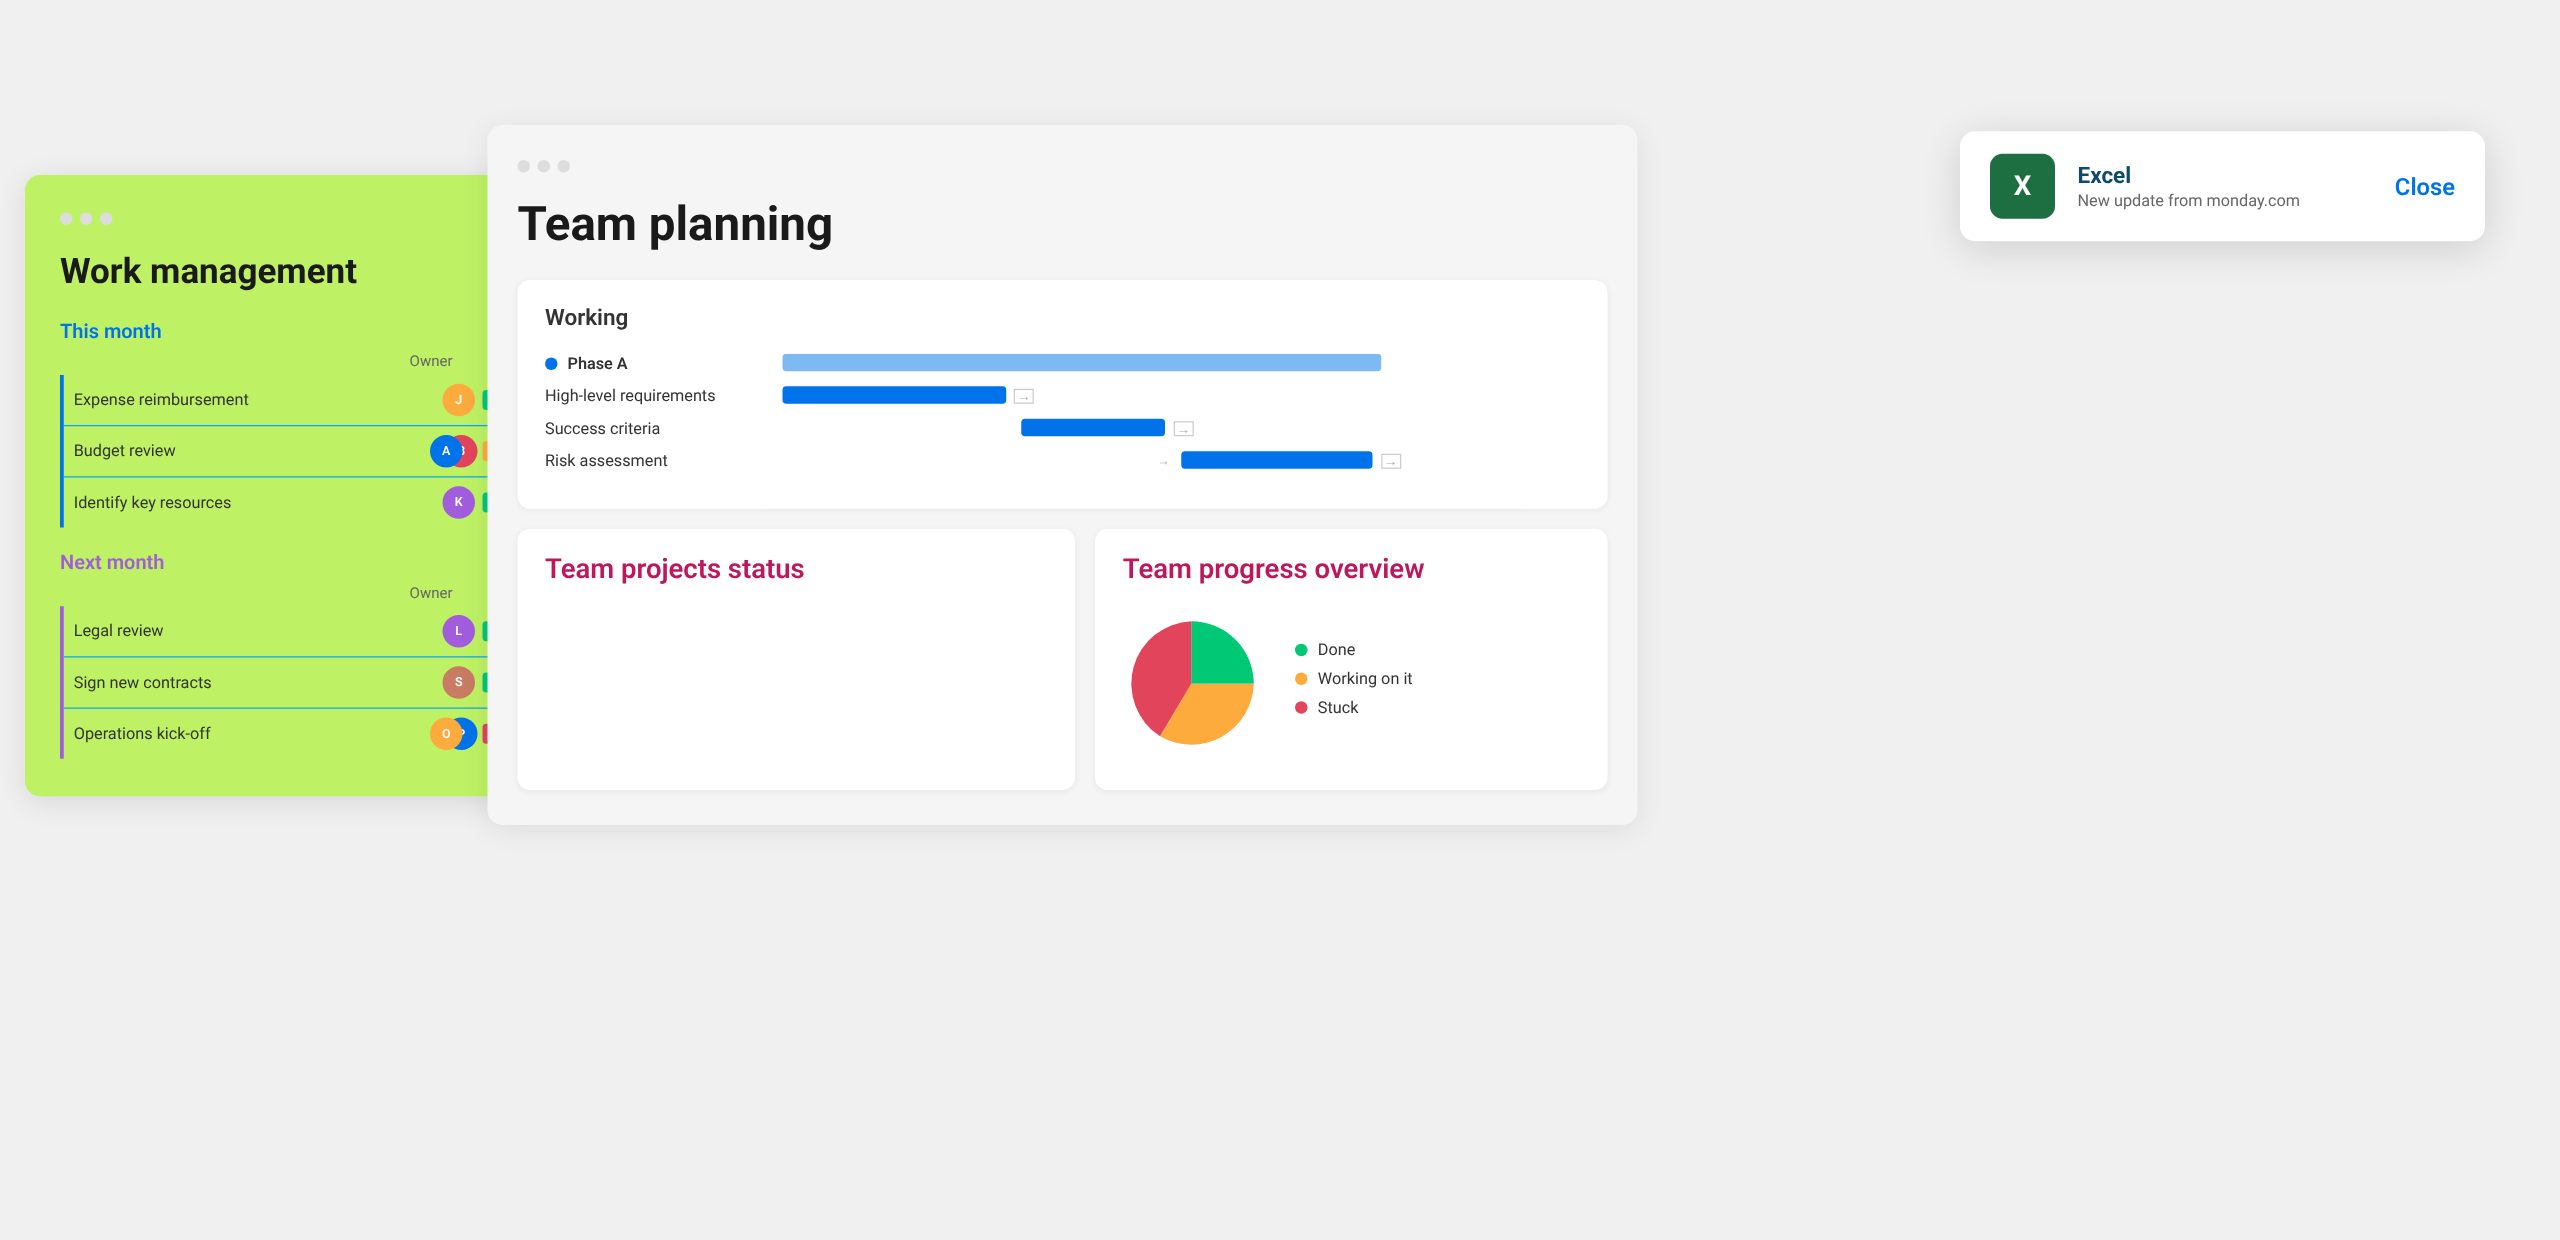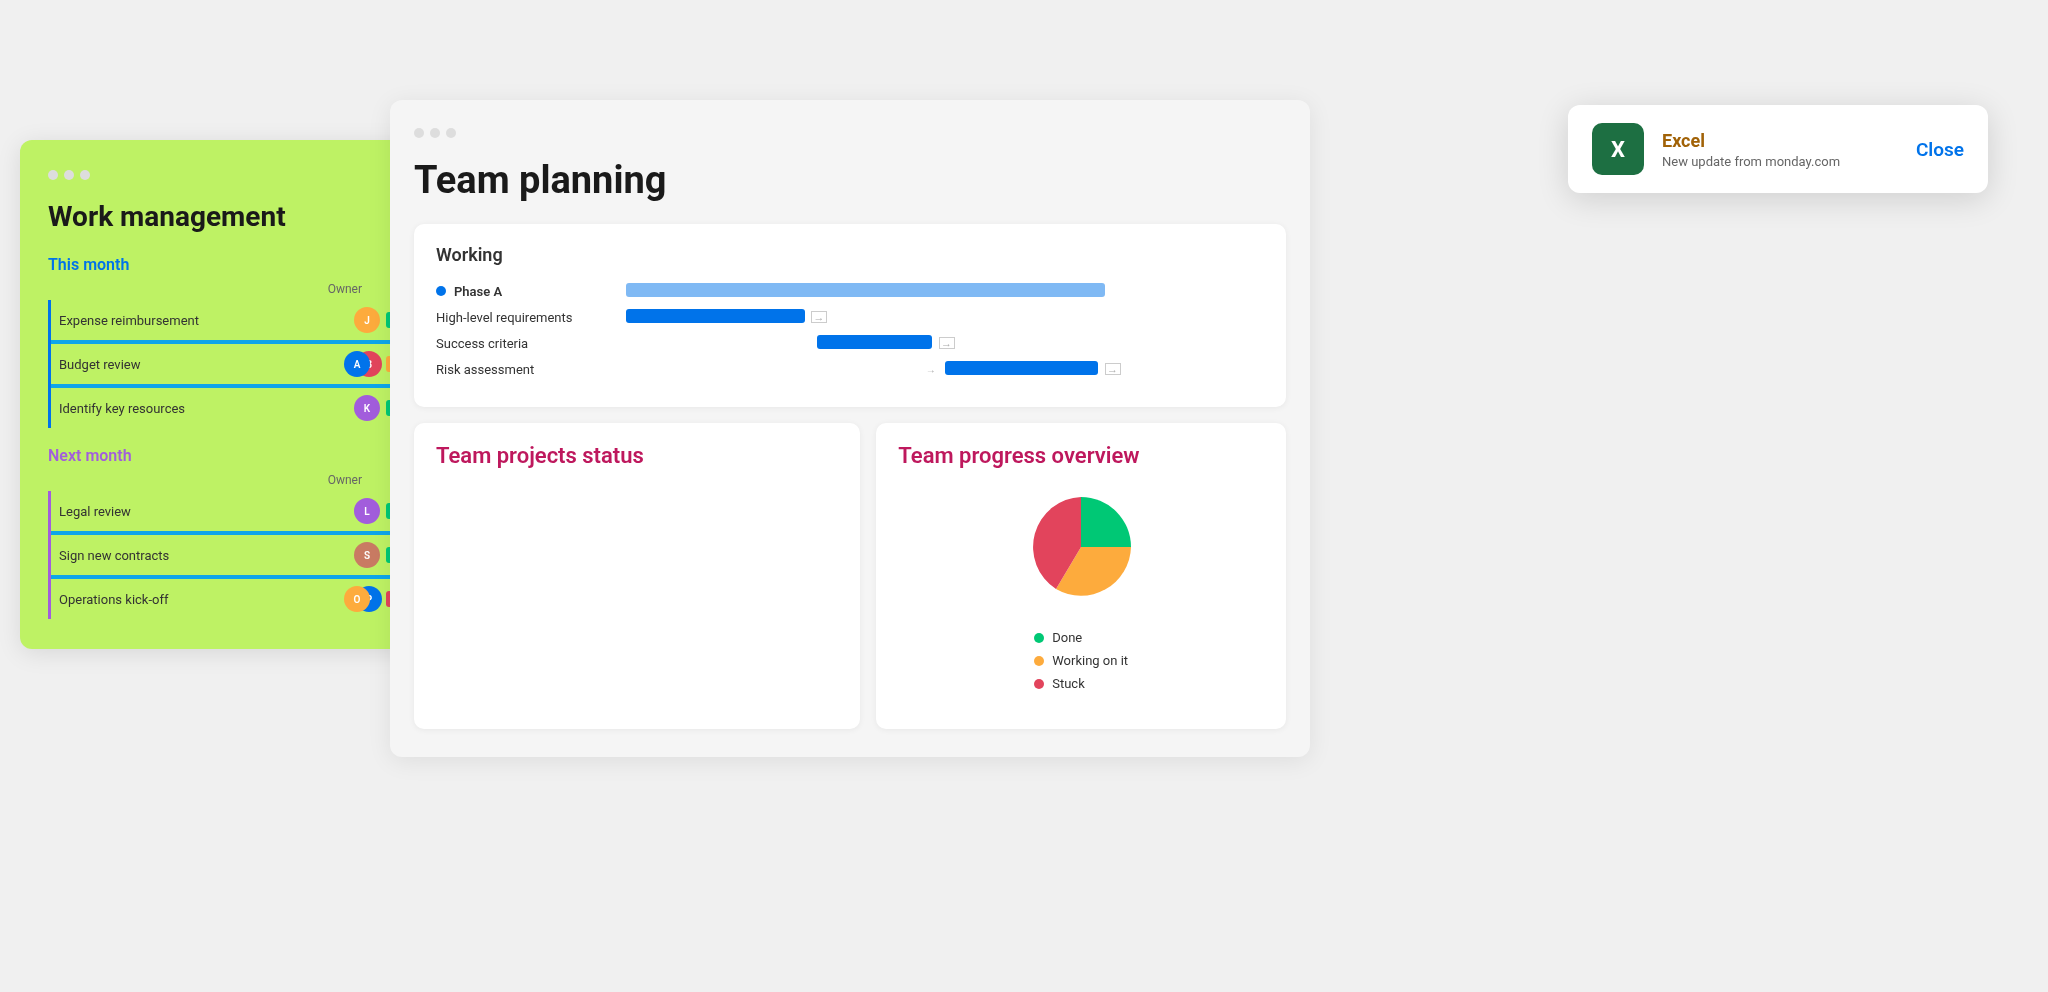--- a/index.html
+++ b/index.html
@@ -61,21 +61,21 @@
       display: inline-block;
       vertical-align: middle;
     }
     .status-green { background: #00c875; }
     .status-orange { background: #fdab3d; }
     .status-red { background: #e2445c; }
     .wm-row {
       display: flex;
       align-items: center;
       padding: 7px 0;
-      border-top: 4px solid #0ea5e9;
+      border-top: 1px solid #0ea5e9;
       gap: 6px;
     }
     .wm-row:first-child { border-top: none; }
     .wm-row-text {
       flex: 1;
       font-size: 13px;
       color: #333;
       padding-left: 8px;
     }
     .wm-row-right {
@@ -194,21 +194,20 @@
       height: 130px;
       position: relative;
     }
 
     
     .pie-area {
       display: flex;
       align-items: center;
       gap: 28px;
       padding: 10px 0;
-      flex-direction: column;
     }
     .pie-svg { flex-shrink: 0; }
     .legend-item {
       display: flex;
       align-items: center;
       gap: 8px;
       font-size: 13px;
       color: #333;
       margin-bottom: 8px;
     }
@@ -244,21 +243,21 @@
     }
     .excel-icon-text {
       color: white;
       font-weight: 700;
       font-size: 22px;
     }
     .excel-info { flex: 1; }
     .excel-title {
       font-size: 18px;
       font-weight: 700;
-      color: #a16207;
+      color: #0c4a6e;
     }
     .excel-subtitle {
       font-size: 13px;
       color: #666;
       margin-top: 3px;
     }
     .excel-close {
       font-size: 19px;
       color: #0073ea;
       font-weight: 600;

